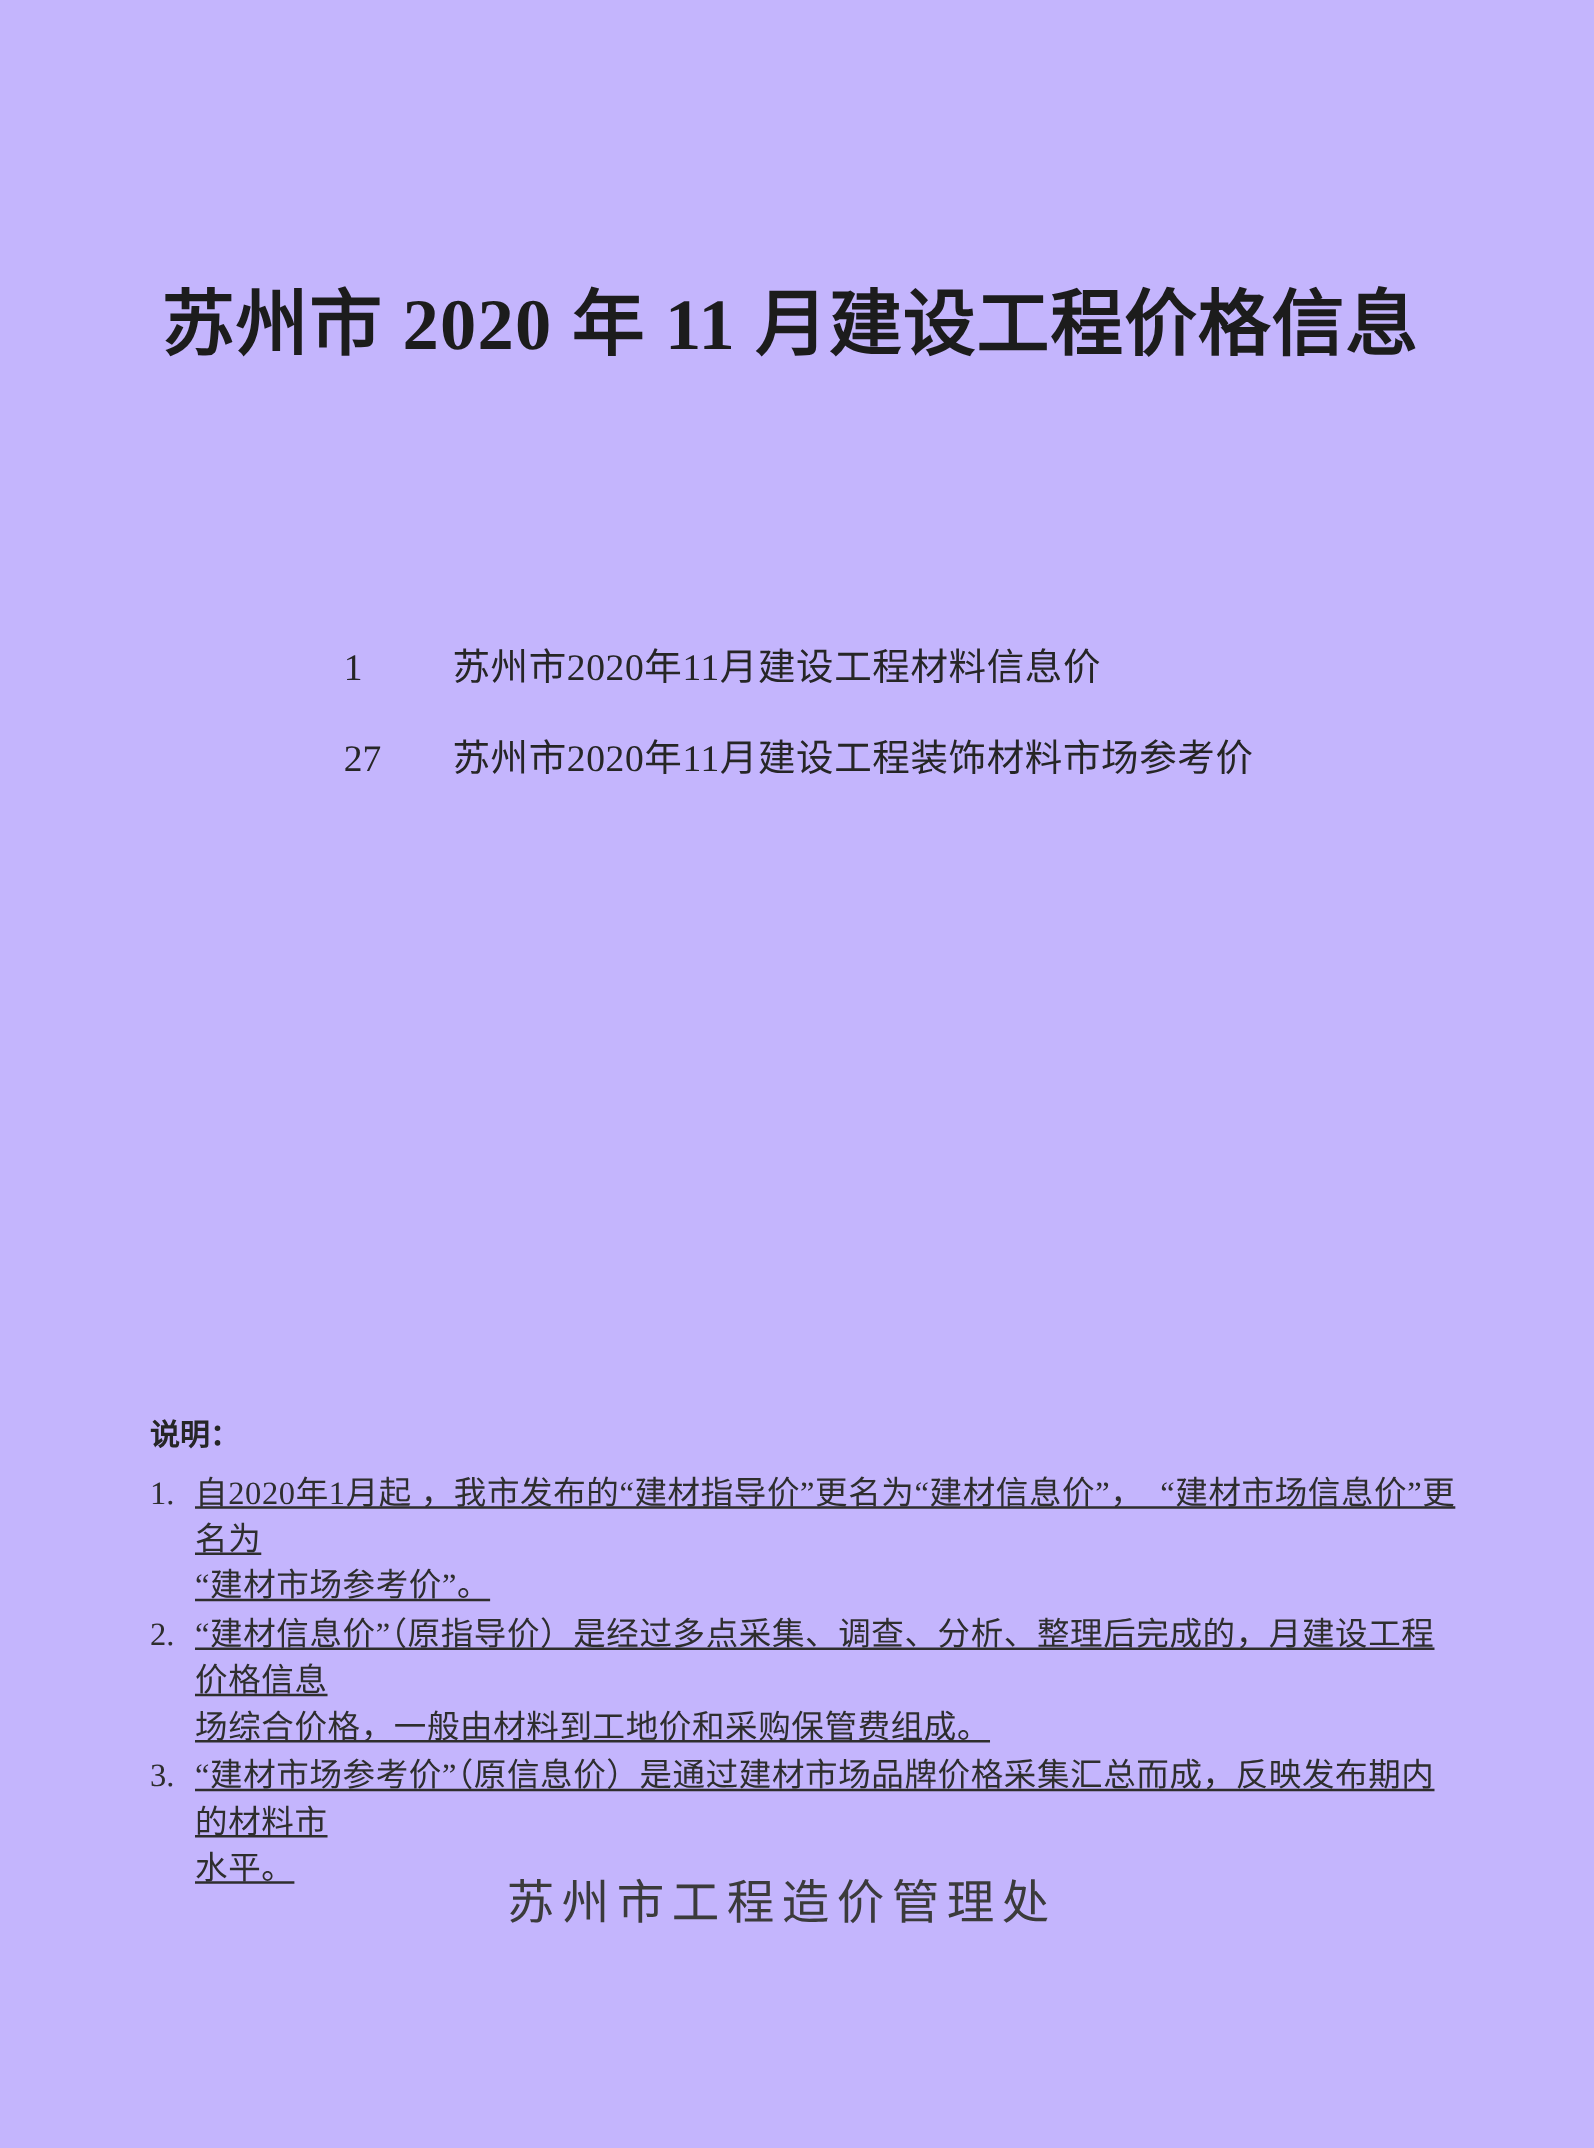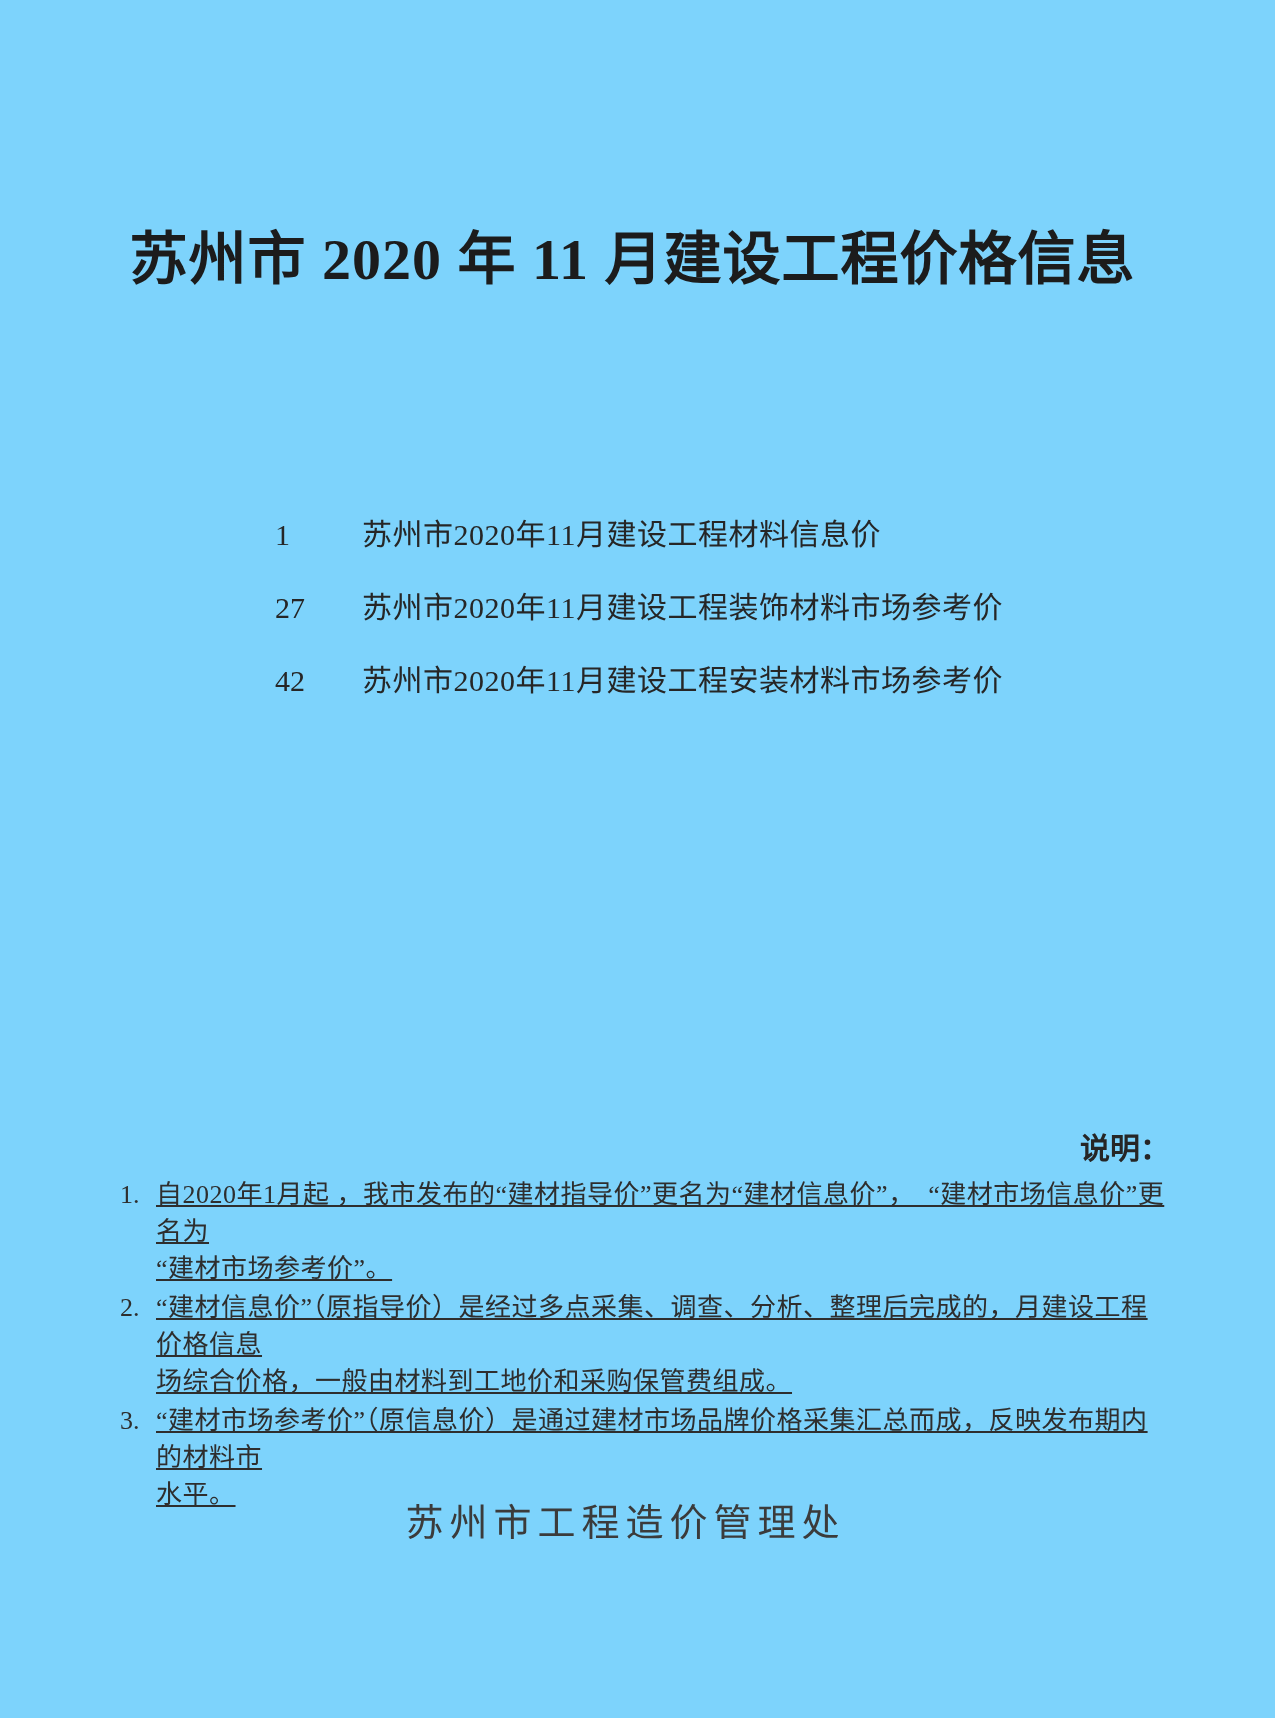--- a/index.html
+++ b/index.html
@@ -4,21 +4,21 @@
 <style>
   html, body {
     margin: 0;
     padding: 0;
     background: #ffffff;
   }
   .page {
     position: relative;
     width: 1275px;
     height: 1718px;
-    background: #7dd3fc;
+    background: #c4b5fd;
     overflow: hidden;
     font-family: "Liberation Serif", "DejaVu Serif", serif;
   }
 
   
   .doc-title {
     position: absolute;
     top: 212px;
     left: 0;
     right: 10px;
@@ -63,25 +63,24 @@
   .notes {
     position: absolute;
     top: 1134px;
     left: 120px;
     width: 1050px;
     color: #2e2e2e;
   }
   .notes-heading {
     font-family: "Liberation Sans", "DejaVu Sans", sans-serif;
     font-weight: 700;
-    font-size: 30px;
+    font-size: 24px;
     line-height: 30px;
     margin-bottom: 12px;
     color: #262626;
-    text-align: right;
   }
   .note-item {
     display: flex;
     align-items: flex-start;
     margin-bottom: 2px;
     font-size: 26px;
     line-height: 37px;
   }
   .note-num {
     flex: 0 0 36px;
@@ -119,24 +118,20 @@
 
   <div class="toc">
     <div class="toc-row">
       <span class="toc-page-num">1</span>
       <span class="toc-label">苏州市2020年11月建设工程材料信息价</span>
     </div>
     <div class="toc-row">
       <span class="toc-page-num">27</span>
       <span class="toc-label">苏州市2020年11月建设工程装饰材料市场参考价</span>
     </div>
-    <div class="toc-row">
-      <span class="toc-page-num">42</span>
-      <span class="toc-label">苏州市2020年11月建设工程安装材料市场参考价</span>
-    </div>
   </div>
 
   <div class="notes">
     <div class="notes-heading">说明：</div>
 
     <div class="note-item">
       <span class="note-num">1.</span>
       <span class="note-text">自2020年1月起 ，我市发布的“建材指导价”更名为“建材信息价”，　“建材市场信息价”更名为
 “建材市场参考价”。</span>
     </div>

